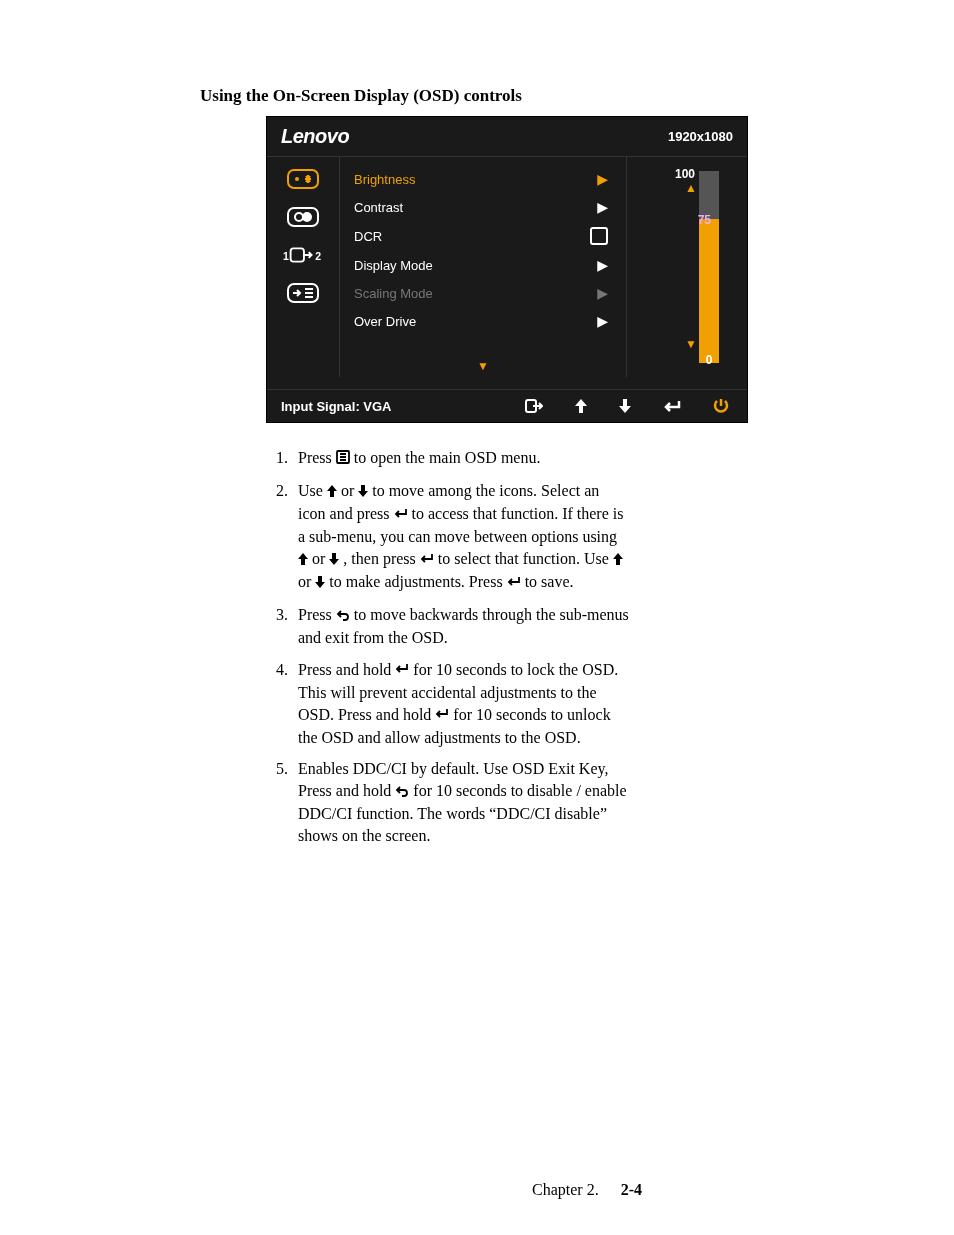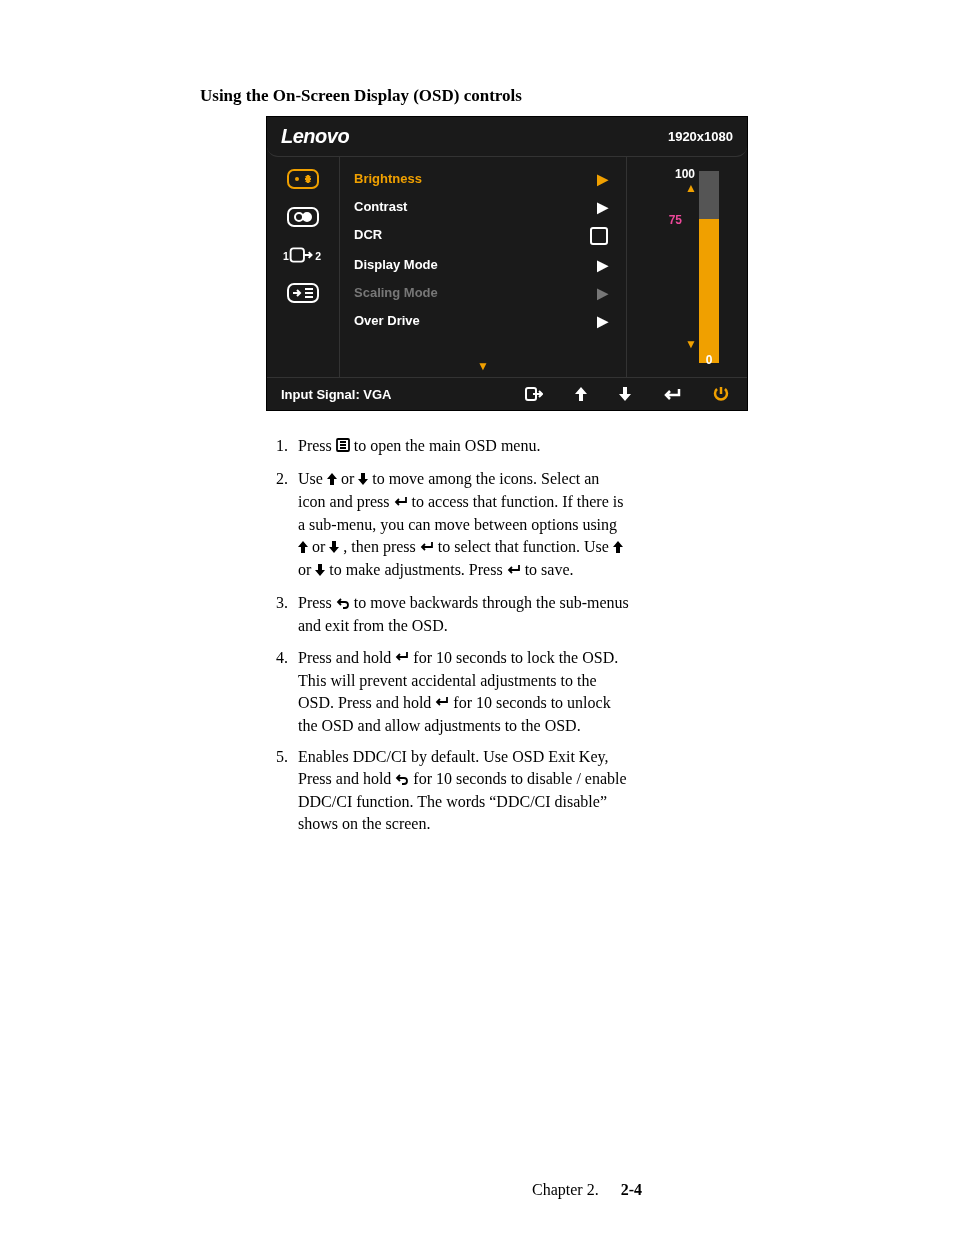--- a/index.html
+++ b/index.html
@@ -38,21 +38,20 @@
     font-family: Arial, Helvetica, sans-serif;
     font-size: 13px;
     border: 1px solid #000;
   }
   .osd-header {
     display: flex;
     align-items: center;
     justify-content: space-between;
     padding: 8px 14px;
     border-bottom: 1px solid #333;
-    border-radius: 11px;
   }
   .osd-logo {
     color: #fff;
     font-weight: bold;
     font-size: 20px;
     font-family: Arial, sans-serif;
     font-style: italic;
     letter-spacing: -0.5px;
   }
   .osd-model {
@@ -87,23 +86,24 @@
   }
   .osd-icon-slot.selected svg { stroke: #f0a000; }
   .osd-icon-slot svg { stroke: #fff; }
   .osd-menu {
     flex: 1;
     position: relative;
     padding: 8px 0;
   }
   .osd-menu-row {
     display: flex;
+    align-items: center;
     justify-content: space-between;
     padding: 6px 18px 6px 14px;
-    font-weight: bold;
+    font-weight: normal;
     font-size: 13px;
     gap: 18px;
   }
   .osd-menu-row.selected { color: #f0a000; }
   .osd-menu-row.disabled { color: #777; }
   .osd-menu-row .arrow { font-size: 14px; }
   .osd-menu-row.selected .arrow { color: #f0a000; }
   .osd-menu-row.disabled .arrow { color: #777; }
   .osd-menu-row .square {
     width: 14px; height: 14px; border: 2px solid #fff; border-radius: 3px;
@@ -144,36 +144,37 @@
     background: #f0a000;
   }
   .osd-scale-label {
     position: absolute;
     font-weight: bold;
     font-size: 12px;
     color: #fff;
     text-align: right;
   }
   .osd-scale-label.top { top: -4px; right: 52px; }
-  .osd-scale-label.mid { right: 65px; color: #ec4899; }
+  .osd-scale-label.mid { right: 36px; color: #f0abfc; }
   .osd-scale-label.bot { bottom: -4px; right: 52px; width: 20px; text-align: center; right: 28px; }
   .osd-scale-caret {
     position: absolute;
     right: 50px;
     font-size: 12px;
   }
   .osd-scale-caret.up { top: 10px; color: #f0a000; }
   .osd-scale-caret.down { bottom: 12px; color: #f0a000; }
   .osd-footer {
     display: flex;
     align-items: center;
     padding: 8px 14px;
     border-top: 1px solid #333;
     font-weight: bold;
     font-size: 13px;
+    margin-top: 12px;
   }
   .osd-footer-label { flex: 0 0 auto; padding-right: 10px; }
   .osd-footer-icons {
     flex: 1;
     display: flex;
     justify-content: flex-end;
     gap: 32px;
     align-items: center;
     padding-right: 4px;
   }

